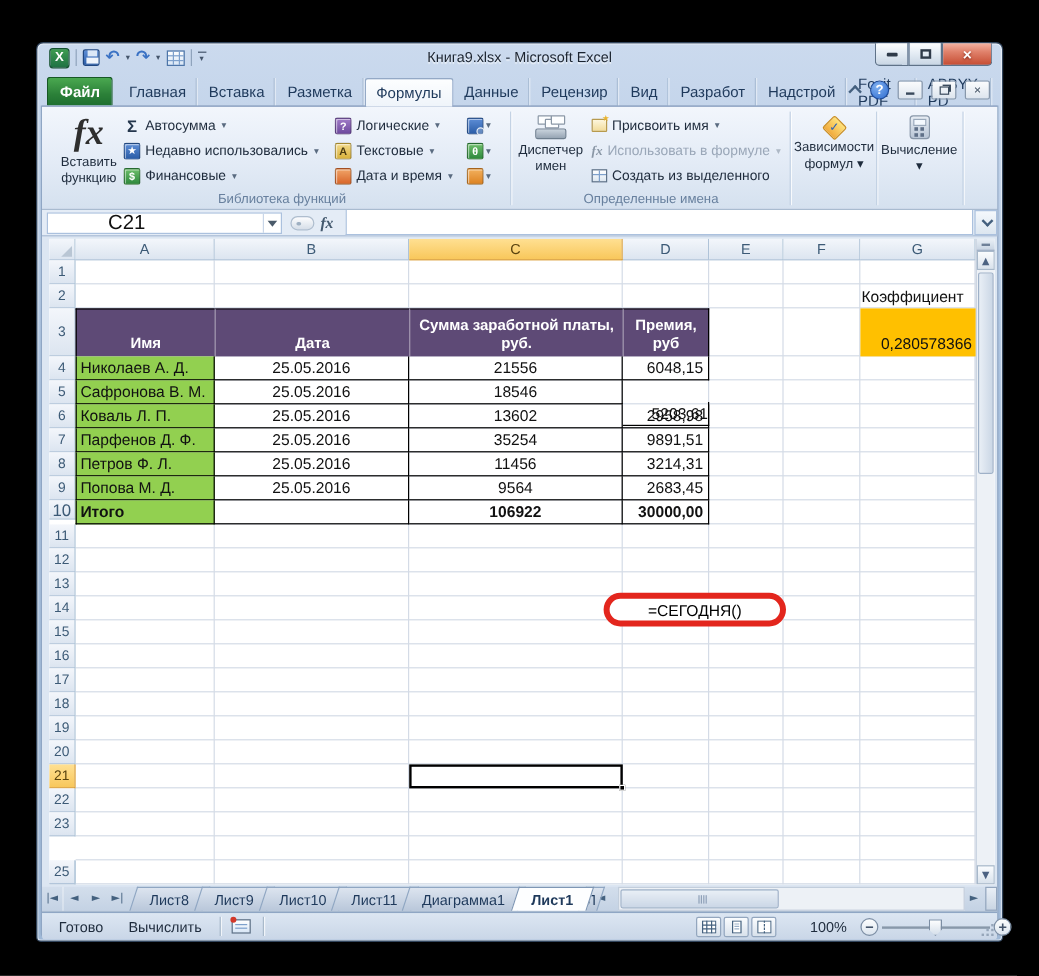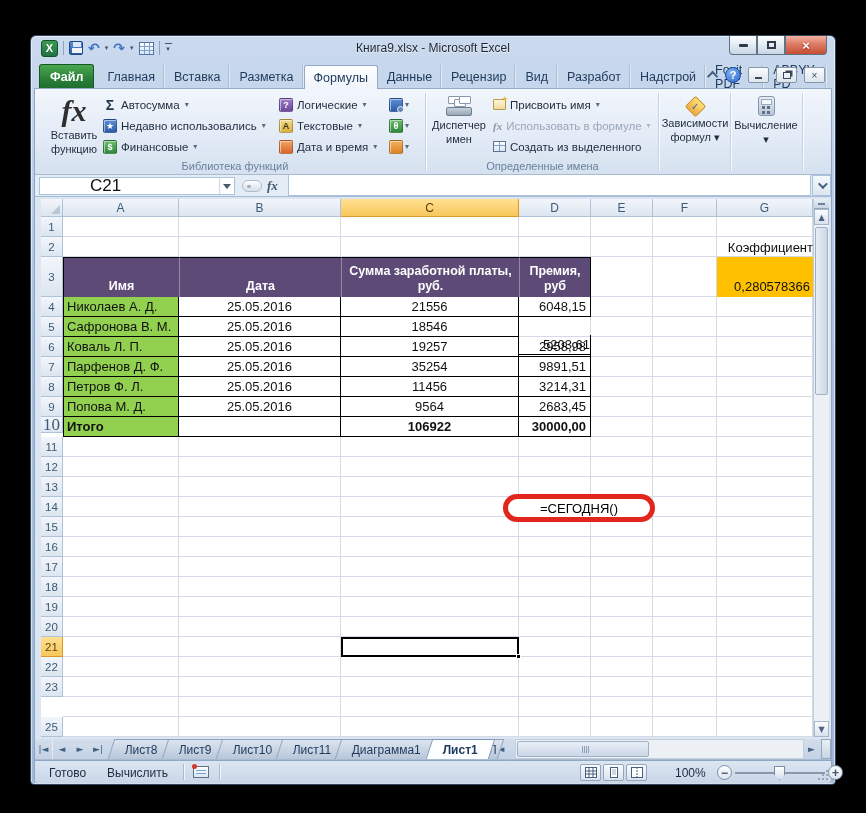--- a/index.html
+++ b/index.html
@@ -353,21 +353,21 @@
       <div class="hdr" style="left: 676px; top: 0px; width: 96px; height: 18px;">G</div>
       <div class="hdr" style="left: 0px; top: 18px; width: 22px; height: 20px; font-size: 11.5px;">1</div>
       <div class="hdr" style="left: 0px; top: 38px; width: 22px; height: 20px; font-size: 11.5px;">2</div>
       <div class="hdr" style="left: 0px; top: 58px; width: 22px; height: 40px; font-size: 11.5px;">3</div>
       <div class="hdr" style="left: 0px; top: 98px; width: 22px; height: 20px; font-size: 11.5px;">4</div>
       <div class="hdr" style="left: 0px; top: 118px; width: 22px; height: 20px; font-size: 11.5px;">5</div>
       <div class="hdr" style="left: 0px; top: 138px; width: 22px; height: 20px; font-size: 11.5px;">6</div>
       <div class="hdr" style="left: 0px; top: 158px; width: 22px; height: 20px; font-size: 11.5px;">7</div>
       <div class="hdr" style="left: 0px; top: 178px; width: 22px; height: 20px; font-size: 11.5px;">8</div>
       <div class="hdr" style="left: 0px; top: 198px; width: 22px; height: 20px; font-size: 11.5px;">9</div>
-      <div class="hdr" style="left: 0px; top: 218px; width: 22px; height: 16px; font-size: 17px; font-family: Liberation Serif, serif;">10</div>
+      <div class="hdr" style="left: 0px; top: 218px; width: 22px; height: 16px; font-size: 14px;">10</div>
       <div class="hdr" style="left: 0px; top: 238px; width: 22px; height: 20px; font-size: 11.5px;">11</div>
       <div class="hdr" style="left: 0px; top: 258px; width: 22px; height: 20px; font-size: 11.5px;">12</div>
       <div class="hdr" style="left: 0px; top: 278px; width: 22px; height: 20px; font-size: 11.5px;">13</div>
       <div class="hdr" style="left: 0px; top: 298px; width: 22px; height: 20px; font-size: 11.5px;">14</div>
       <div class="hdr" style="left: 0px; top: 318px; width: 22px; height: 20px; font-size: 11.5px;">15</div>
       <div class="hdr" style="left: 0px; top: 338px; width: 22px; height: 20px; font-size: 11.5px;">16</div>
       <div class="hdr" style="left: 0px; top: 358px; width: 22px; height: 20px; font-size: 11.5px;">17</div>
       <div class="hdr" style="left: 0px; top: 378px; width: 22px; height: 20px; font-size: 11.5px;">18</div>
       <div class="hdr" style="left: 0px; top: 398px; width: 22px; height: 20px; font-size: 11.5px;">19</div>
       <div class="hdr" style="left: 0px; top: 418px; width: 22px; height: 20px; font-size: 11.5px;">20</div>
@@ -417,39 +417,39 @@
       <div class="cell" style="left: 22px; top: 98px; width: 116px; height: 20px; z-index: 2; background: rgb(146, 208, 80); padding-left: 3px; border-left: 1px solid rgb(0, 0, 0); border-right: 1px solid rgb(0, 0, 0); border-bottom: 1px solid rgb(0, 0, 0);">Николаев А. Д.</div>
       <div class="cell" style="left: 138px; top: 98px; width: 162px; height: 20px; z-index: 2; justify-content: center; border-right: 1px solid rgb(0, 0, 0); border-bottom: 1px solid rgb(0, 0, 0);">25.05.2016</div>
       <div class="cell" style="left: 300px; top: 98px; width: 178px; height: 20px; z-index: 2; justify-content: center; border-right: 1px solid rgb(0, 0, 0); border-bottom: 1px solid rgb(0, 0, 0);">21556</div>
       <div class="cell" style="left: 478px; top: 98px; width: 72px; height: 20px; z-index: 2; justify-content: flex-end; padding-right: 4px; border-right: 1px solid rgb(0, 0, 0); border-bottom: 1px solid rgb(0, 0, 0);">6048,15</div>
       <div class="cell" style="left: 22px; top: 118px; width: 116px; height: 20px; z-index: 2; background: rgb(146, 208, 80); padding-left: 3px; border-left: 1px solid rgb(0, 0, 0); border-right: 1px solid rgb(0, 0, 0); border-bottom: 1px solid rgb(0, 0, 0);">Сафронова В. М.</div>
       <div class="cell" style="left: 138px; top: 118px; width: 162px; height: 20px; z-index: 2; justify-content: center; border-right: 1px solid rgb(0, 0, 0); border-bottom: 1px solid rgb(0, 0, 0);">25.05.2016</div>
       <div class="cell" style="left: 300px; top: 118px; width: 178px; height: 20px; z-index: 2; justify-content: center; border-right: 1px solid rgb(0, 0, 0); border-bottom: 1px solid rgb(0, 0, 0);">18546</div>
       <div class="cell" style="left: 478px; top: 136px; width: 72px; height: 20px; z-index: 2; justify-content: flex-end; padding-right: 0; border-right: 1px solid rgb(0, 0, 0); border-bottom: 1px solid rgb(0, 0, 0);">5203,61</div>
       <div class="cell" style="left: 22px; top: 138px; width: 116px; height: 20px; z-index: 2; background: rgb(146, 208, 80); padding-left: 3px; border-left: 1px solid rgb(0, 0, 0); border-right: 1px solid rgb(0, 0, 0); border-bottom: 1px solid rgb(0, 0, 0);">Коваль Л. П.</div>
       <div class="cell" style="left: 138px; top: 138px; width: 162px; height: 20px; z-index: 2; justify-content: center; border-right: 1px solid rgb(0, 0, 0); border-bottom: 1px solid rgb(0, 0, 0);">25.05.2016</div>
-      <div class="cell" style="left: 300px; top: 138px; width: 178px; height: 20px; z-index: 2; justify-content: center; border-right: 1px solid rgb(0, 0, 0); border-bottom: 1px solid rgb(0, 0, 0);">19257</div>
+      <div class="cell" style="left: 300px; top: 138px; width: 178px; height: 20px; z-index: 2; justify-content: center; border-right: 1px solid rgb(0, 0, 0); border-bottom: 1px solid rgb(0, 0, 0);">13602</div>
       <div class="cell" style="left: 478px; top: 138px; width: 72px; height: 20px; z-index: 2; justify-content: flex-end; padding-right: 4px; border-right: 1px solid rgb(0, 0, 0); border-bottom: 1px solid rgb(0, 0, 0);">2958,98</div>
       <div class="cell" style="left: 22px; top: 158px; width: 116px; height: 20px; z-index: 2; background: rgb(146, 208, 80); padding-left: 3px; border-left: 1px solid rgb(0, 0, 0); border-right: 1px solid rgb(0, 0, 0); border-bottom: 1px solid rgb(0, 0, 0);">Парфенов Д. Ф.</div>
       <div class="cell" style="left: 138px; top: 158px; width: 162px; height: 20px; z-index: 2; justify-content: center; border-right: 1px solid rgb(0, 0, 0); border-bottom: 1px solid rgb(0, 0, 0);">25.05.2016</div>
       <div class="cell" style="left: 300px; top: 158px; width: 178px; height: 20px; z-index: 2; justify-content: center; border-right: 1px solid rgb(0, 0, 0); border-bottom: 1px solid rgb(0, 0, 0);">35254</div>
       <div class="cell" style="left: 478px; top: 158px; width: 72px; height: 20px; z-index: 2; justify-content: flex-end; padding-right: 4px; border-right: 1px solid rgb(0, 0, 0); border-bottom: 1px solid rgb(0, 0, 0);">9891,51</div>
       <div class="cell" style="left: 22px; top: 178px; width: 116px; height: 20px; z-index: 2; background: rgb(146, 208, 80); padding-left: 3px; border-left: 1px solid rgb(0, 0, 0); border-right: 1px solid rgb(0, 0, 0); border-bottom: 1px solid rgb(0, 0, 0);">Петров Ф. Л.</div>
       <div class="cell" style="left: 138px; top: 178px; width: 162px; height: 20px; z-index: 2; justify-content: center; border-right: 1px solid rgb(0, 0, 0); border-bottom: 1px solid rgb(0, 0, 0);">25.05.2016</div>
       <div class="cell" style="left: 300px; top: 178px; width: 178px; height: 20px; z-index: 2; justify-content: center; border-right: 1px solid rgb(0, 0, 0); border-bottom: 1px solid rgb(0, 0, 0);">11456</div>
       <div class="cell" style="left: 478px; top: 178px; width: 72px; height: 20px; z-index: 2; justify-content: flex-end; padding-right: 4px; border-right: 1px solid rgb(0, 0, 0); border-bottom: 1px solid rgb(0, 0, 0);">3214,31</div>
       <div class="cell" style="left: 22px; top: 198px; width: 116px; height: 20px; z-index: 2; background: rgb(146, 208, 80); padding-left: 3px; border-left: 1px solid rgb(0, 0, 0); border-right: 1px solid rgb(0, 0, 0); border-bottom: 1px solid rgb(0, 0, 0);">Попова М. Д.</div>
       <div class="cell" style="left: 138px; top: 198px; width: 162px; height: 20px; z-index: 2; justify-content: center; border-right: 1px solid rgb(0, 0, 0); border-bottom: 1px solid rgb(0, 0, 0);">25.05.2016</div>
       <div class="cell" style="left: 300px; top: 198px; width: 178px; height: 20px; z-index: 2; justify-content: center; border-right: 1px solid rgb(0, 0, 0); border-bottom: 1px solid rgb(0, 0, 0);">9564</div>
       <div class="cell" style="left: 478px; top: 198px; width: 72px; height: 20px; z-index: 2; justify-content: flex-end; padding-right: 4px; border-right: 1px solid rgb(0, 0, 0); border-bottom: 1px solid rgb(0, 0, 0);">2683,45</div>
       <div class="cell" style="left: 22px; top: 218px; width: 116px; height: 20px; z-index: 2; background: rgb(146, 208, 80); font-weight: bold; padding-left: 3px; border-left: 1px solid rgb(0, 0, 0); border-right: 1px solid rgb(0, 0, 0); border-bottom: 1px solid rgb(0, 0, 0);">Итого</div>
       <div class="cell" style="left: 138px; top: 218px; width: 162px; height: 20px; z-index: 2; border-right: 1px solid rgb(0, 0, 0); border-bottom: 1px solid rgb(0, 0, 0);"></div>
       <div class="cell" style="left: 300px; top: 218px; width: 178px; height: 20px; z-index: 2; font-weight: bold; justify-content: center; border-right: 1px solid rgb(0, 0, 0); border-bottom: 1px solid rgb(0, 0, 0);">106922</div>
       <div class="cell" style="left: 478px; top: 218px; width: 72px; height: 20px; z-index: 2; font-weight: bold; justify-content: flex-end; padding-right: 4px; border-right: 1px solid rgb(0, 0, 0); border-bottom: 1px solid rgb(0, 0, 0);">30000,00</div>
-      <div class="cell" style="left: 676px; top: 38px; width: 96px; height: 20px; z-index: 2; justify-content: flex-end; padding-right: 0;">Коэффициент</div>
+      <div class="cell" style="left: 676px; top: 38px; width: 96px; height: 20px; z-index: 2; justify-content: flex-end; padding-right: 10px;">Коэффициент</div>
       <div class="cell" style="left: 676px; top: 58px; width: 96px; height: 40px; z-index: 2; background: rgb(255, 192, 0); justify-content: flex-end; align-items: flex-end; padding-right: 3px; padding-bottom: 3px;">0,280578366</div>
       <div style="position: absolute; left: 462px; top: 295px; width: 152px; height: 28px; background: rgb(255, 255, 255); border: 5px solid rgb(227, 38, 29); border-radius: 16px; display: flex; align-items: center; justify-content: center; font-size: 13px; z-index: 5;">=СЕГОДНЯ()</div>
       <div style="position: absolute; left: 300px; top: 438px; width: 178px; height: 20px; border: 2px solid rgb(0, 0, 0); z-index: 6;"></div>
       <div style="position: absolute; left: 475px; top: 455px; width: 5px; height: 5px; background: rgb(0, 0, 0); border: 1px solid rgb(255, 255, 255); z-index: 7;"></div>
       <div class="vscroll">
         <div class="sbox"></div>
         <div class="sbtn">▲</div>
         <div class="sthumb"></div>
         <div class="sbtn" style="position: absolute; left: 0px; right: 0px; bottom: 0px;">▼</div>
       </div>

